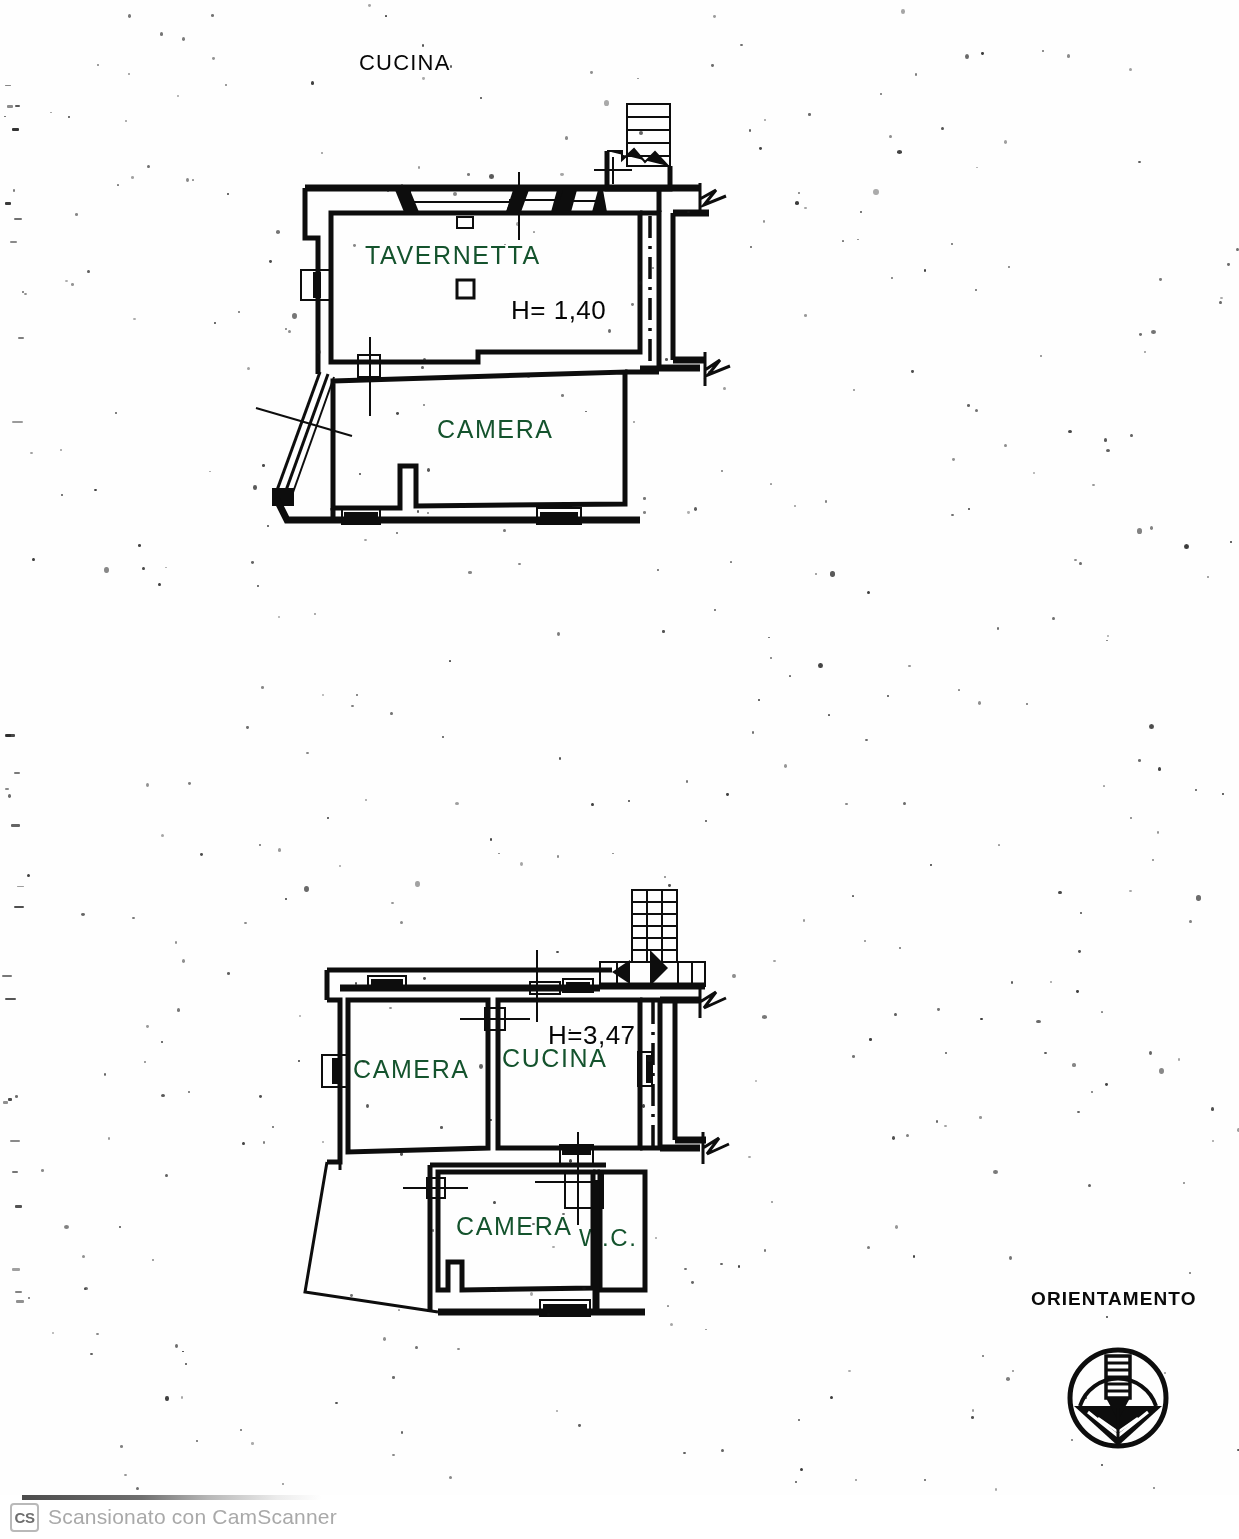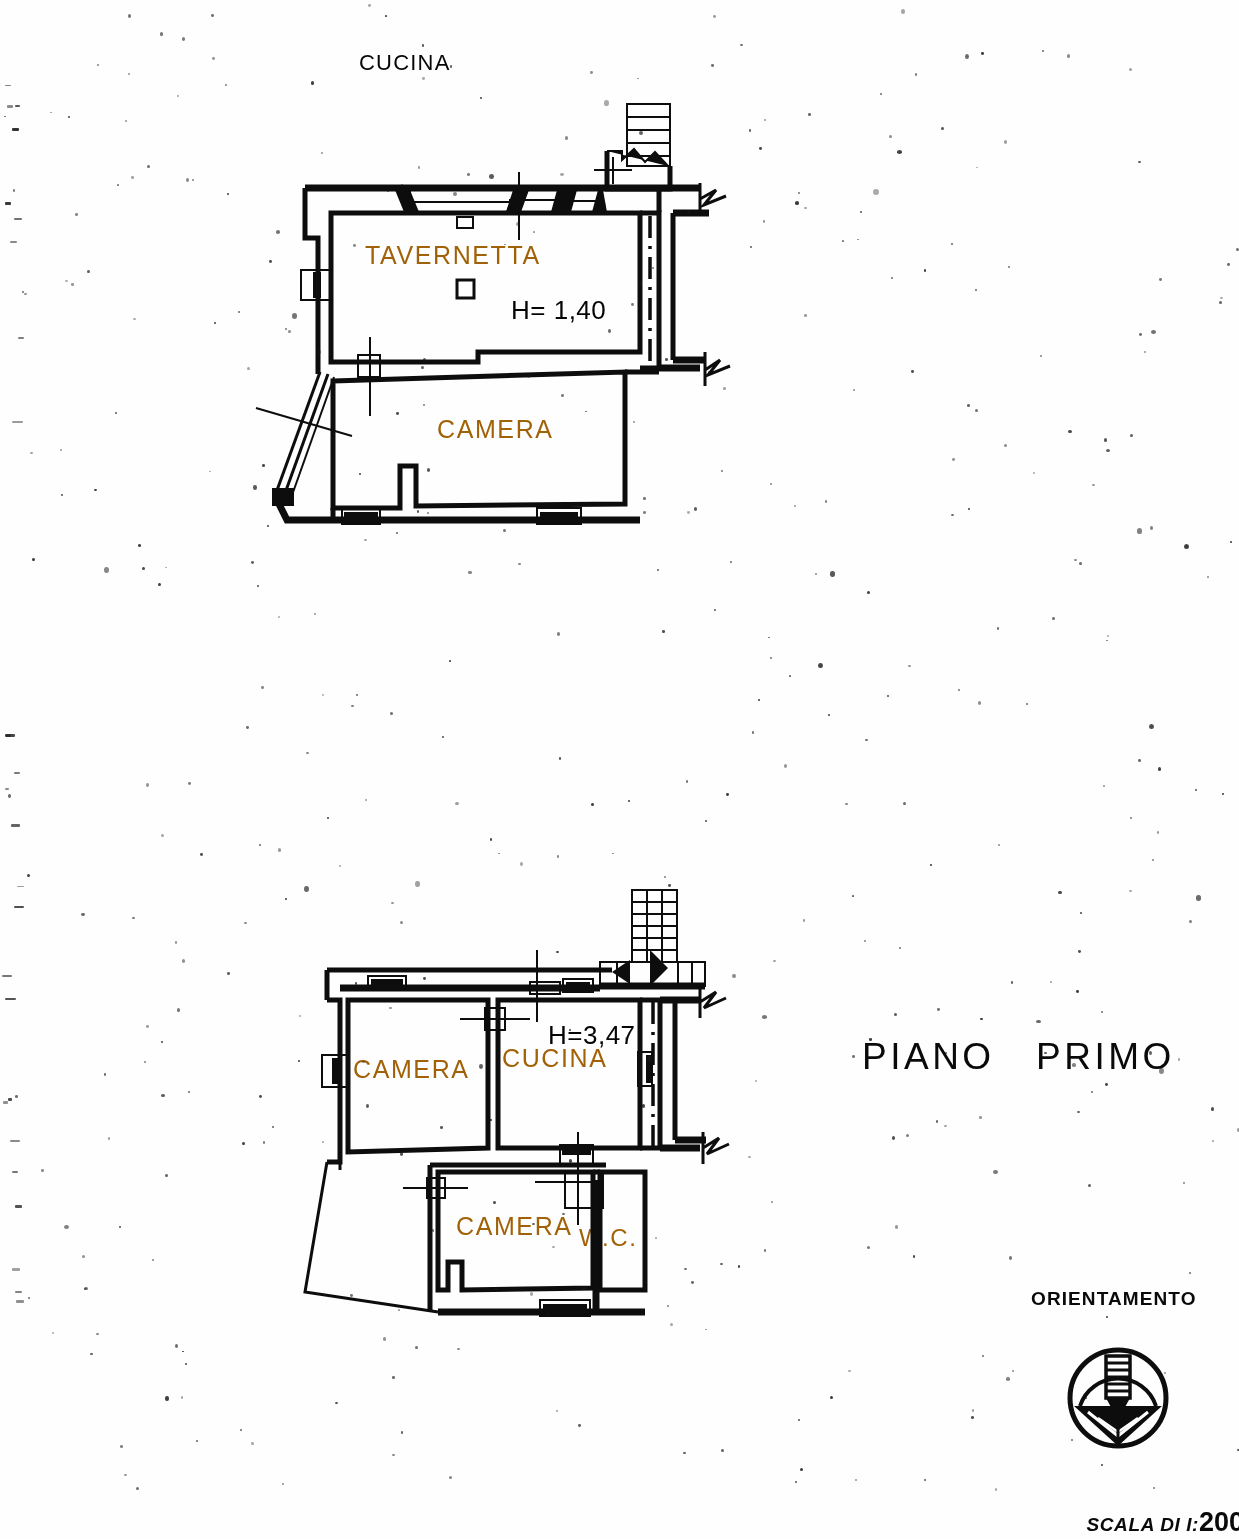--- a/index.html
+++ b/index.html
@@ -41,21 +41,21 @@
   }
   .title-big {
     font-size: 37px;
     letter-spacing: 3.5px;
     font-weight: 400;
   }
   .room-label {
     position: absolute;
     font-size: 25px;
     letter-spacing: 1.6px;
-    color: #a16207;
+    color: #14532d;
     white-space: pre;
   }
   .small-label {
     position: absolute;
     font-size: 22px;
     letter-spacing: 1.2px;
     color: #070707;
     white-space: pre;
   }
   .h-label {
@@ -401,21 +401,20 @@
   <div class="h-label" style="left:548px; top:1020px;">H=3,47</div>
 
   <div class="room-label" style="left:353px; top:1055px;">CAMERA</div>
 
   <div class="room-label" style="left:502px; top:1044px;">CUCINA</div>
 
   <div class="room-label" style="left:456px; top:1212px;">CAMERA</div>
 
   <div class="room-label" style="left:579px; top:1224px; font-size:24px;">W.C.</div>
 
-  <div class="plan-title title-big" style="left:862px; top:1036px;">PIANO   PRIMO</div>
 
   <div class="orient-label" style="left:1031px; top:1288px;">ORIENTAMENTO</div>
 
   <div class="scale-label" style="left:1063px; top:1485px;">
     <span>SCALA DI I:</span><span class="scale-num">200</span>
   </div>
 
   <div id="speckle">
       <div class="spk" style="width: 3.4px; height: 3.3px; left: 952px; top: 458px; opacity: 0.48;"></div>
       <div class="spk" style="width: 3.4px; height: 3.5px; left: 1211px; top: 1107px; opacity: 0.76;"></div>
@@ -858,14 +857,19 @@
       <div class="spk" style="width: 6.2px; height: 1.4px; border-radius: 1px; left: 5px; top: 85px; opacity: 0.53;"></div>
       <div class="spk" style="width: 8.3px; height: 3.3px; border-radius: 1px; left: 16px; top: 1300px; opacity: 0.48;"></div>
       <div class="spk" style="width: 6.6px; height: 2.7px; border-radius: 1px; left: 12px; top: 128px; opacity: 0.89;"></div>
       <div class="spk" style="width: 6.5px; height: 3.3px; border-radius: 1px; left: 15px; top: 1205px; opacity: 0.75;"></div>
       <div class="spk" style="width: 10.2px; height: 2.8px; border-radius: 1px; left: 5px; top: 734px; opacity: 0.8;"></div>
       <div class="spk" style="width: 7.3px; height: 1.4px; border-radius: 1px; left: 17px; top: 886px; opacity: 0.42;"></div>
       <div class="spk" style="width: 8.1px; height: 2.1px; border-radius: 1px; left: 14px; top: 218px; opacity: 0.62;"></div>
       <div class="spk" style="width: 7.6px; height: 2.9px; border-radius: 1px; left: 12px; top: 1268px; opacity: 0.41;"></div>
     </div>
 
+  <div id="watermark">
+    <div id="wm-topline"></div>
+    <div class="cs-badge">CS</div>
+    <div class="cs-text">Scansionato con CamScanner</div>
+  </div>
 
 </div>
 
 </body></html>

